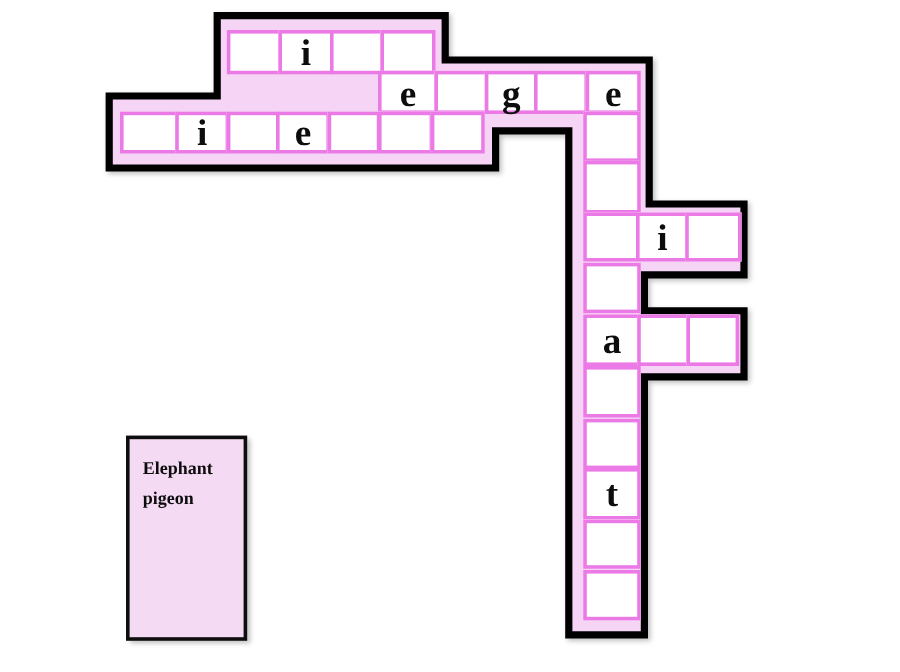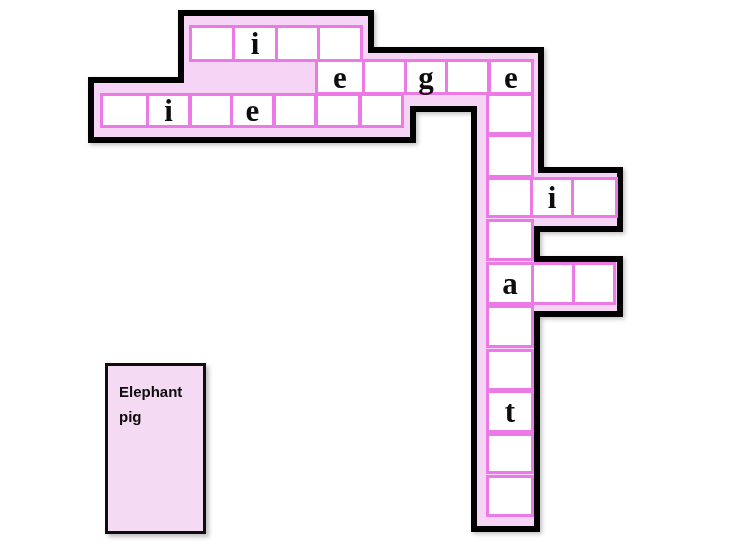--- a/index.html
+++ b/index.html
@@ -17,21 +17,21 @@
     font-weight:bold;font-size:31px;line-height:1;color:#0d0d0d;
     overflow:visible;
   }
   .wordbox{
     position:absolute;left:105px;top:363px;width:101px;height:171px;
     box-sizing:border-box;background:#f4daf3;border:3px solid #0d0d0d;
     box-shadow:3px 3px 4px rgba(0,0,0,0.25);
     padding:13px 0 0 11px;
   }
   .word{
-    font-family:Liberation Sans, sans-serif;font-weight:bold;
+    font-family:Liberation Serif, serif;font-weight:bold;
     font-size:15px;line-height:25px;color:#0d0d0d;white-space:nowrap;
   }
 </style>
 </head>
 <body>
 
 <div class="stage">
 
   <svg class="outline-svg" width="750" height="560" viewBox="0 0 750 560" style="filter:drop-shadow(2px 2px 2px rgba(0,0,0,0.25));">
     <polygon points="181,13 371,13 371,50 541,50 541,170 620,170 620,229 537,229 537,259 620,259 620,314 537,314 537,529 474,529 474,109 413,109 413,140 91,140 91,80 181,80" fill="#f6d4f6" stroke="#000000" stroke-width="6" stroke-linejoin="miter"></polygon>
@@ -68,16 +68,16 @@
   <div class="cell" style="left:486px;top:475px;width:48px;height:42px;"></div>
 
   <div class="cell" style="left:530px;top:177px;width:44px;height:41px;">i</div>
   <div class="cell" style="left:571px;top:177px;width:47px;height:41px;"></div>
 
   <div class="cell" style="left:531px;top:262px;width:44px;height:43px;"></div>
   <div class="cell" style="left:572px;top:262px;width:44px;height:43px;"></div>
 
   <div class="wordbox">
     <div class="word">Elephant</div>
-    <div class="word">pig</div>
+    <div class="word">pigeon</div>
   </div>
 
 </div>
 
 </body></html>

